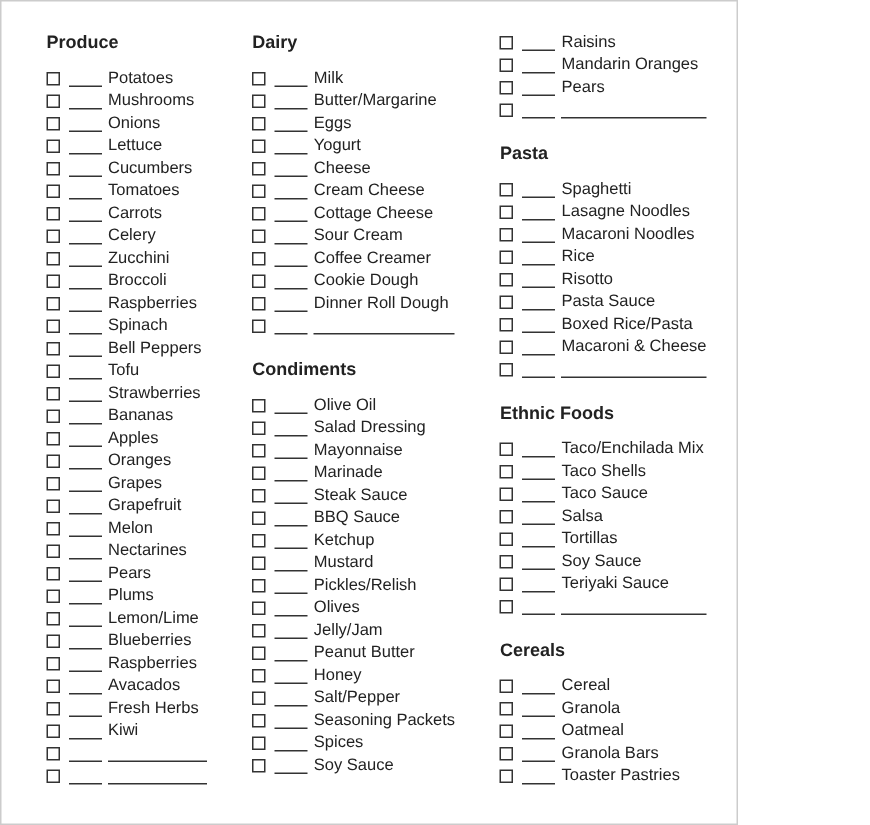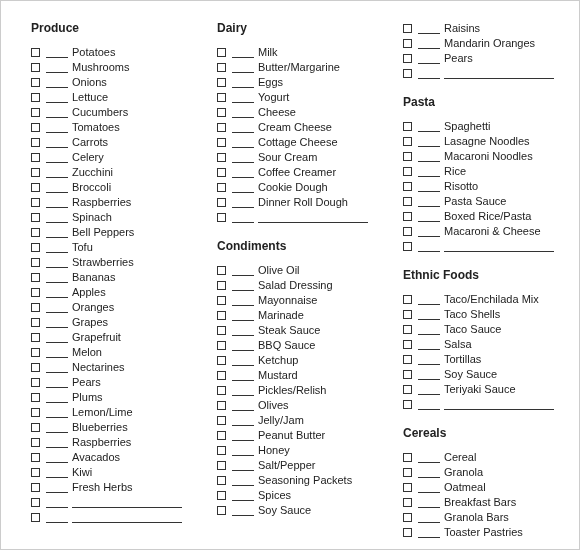--- a/index.html
+++ b/index.html
@@ -5,21 +5,21 @@
   * { box-sizing: border-box; }
   body {
     margin: 0;
     padding: 0;
     font-family: Arial, Helvetica, sans-serif;
     font-size: 11px;
     color: #222;
     background: #fff;
   }
   .page {
-    width: 580px;
+    width: 492px;
     height: 550px;
     border: 1px solid #ccc;
     padding: 20px 20px 20px 30px;
     display: flex;
     gap: 30px;
   }
   .column {
     flex: 1;
     display: flex;
     flex-direction: column;
@@ -205,26 +205,26 @@
           <span class="item-label">Raspberries</span>
         </div>
         <div class="item-row">
           <span class="checkbox"></span>
           <span class="qty-blank"></span>
           <span class="item-label">Avacados</span>
         </div>
         <div class="item-row">
           <span class="checkbox"></span>
           <span class="qty-blank"></span>
+          <span class="item-label">Fresh Herbs</span>
+        </div>
+        <div class="item-row">
+          <span class="checkbox"></span>
+          <span class="qty-blank"></span>
           <span class="item-label">Kiwi</span>
-        </div>
-        <div class="item-row">
-          <span class="checkbox"></span>
-          <span class="qty-blank"></span>
-          <span class="item-label">Fresh Herbs</span>
         </div>
         <div class="item-row">
           <span class="checkbox"></span>
           <span class="qty-blank"></span>
           <span class="blank-line"></span>
         </div>
         <div class="item-row">
           <span class="checkbox"></span>
           <span class="qty-blank"></span>
           <span class="blank-line"></span>
@@ -507,25 +507,20 @@
         </div>
         <div class="item-row">
           <span class="checkbox"></span>
           <span class="qty-blank"></span>
           <span class="item-label">Granola</span>
         </div>
         <div class="item-row">
           <span class="checkbox"></span>
           <span class="qty-blank"></span>
           <span class="item-label">Oatmeal</span>
-        </div>
-        <div class="item-row">
-          <span class="checkbox"></span>
-          <span class="qty-blank"></span>
-          <span class="item-label">Breakfast Bars</span>
         </div>
         <div class="item-row">
           <span class="checkbox"></span>
           <span class="qty-blank"></span>
           <span class="item-label">Granola Bars</span>
         </div>
         <div class="item-row">
           <span class="checkbox"></span>
           <span class="qty-blank"></span>
           <span class="item-label">Toaster Pastries</span>

